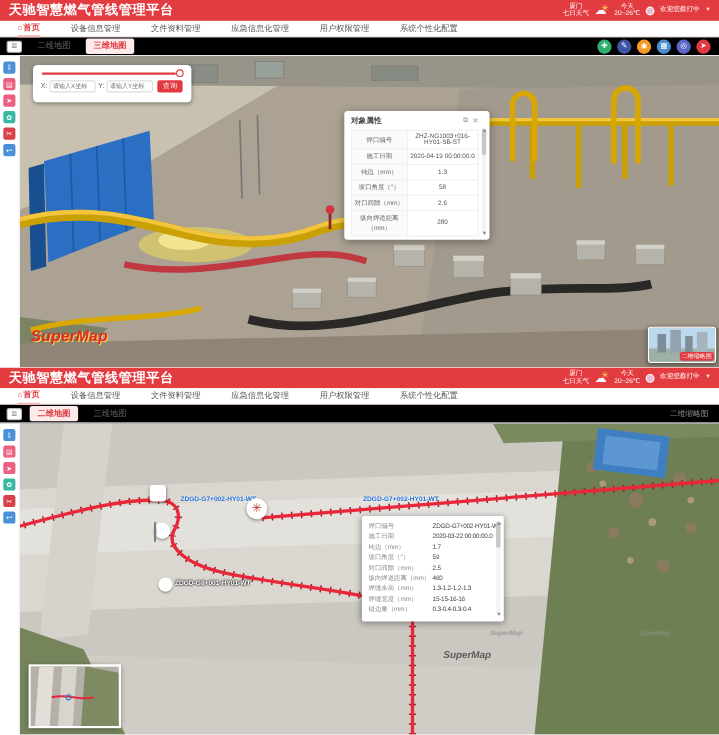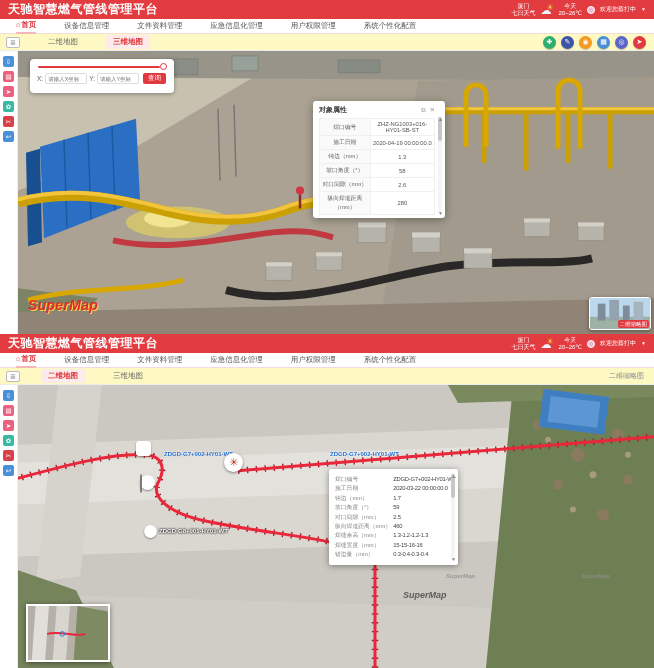--- a/index.html
+++ b/index.html
@@ -17,22 +17,22 @@
   .wicon .cld{position:absolute;left:0;top:0;color:#eef6ff;font-size:11px;line-height:10px}
   .avatar{width:8px;height:8px;border-radius:50%;background:#f0b9d4;border:1px solid #fff}
   .caret{font-size:5px;opacity:.9}
   
   .navbar{height:15px;display:flex;align-items:center;gap:28px;padding:0 16px;
     background:#fff;font-size:7.5px;color:#555;border-bottom:1px solid #f3dcdc}
   .nav-item{cursor:pointer;white-space:nowrap;padding:2px 0}
   .nav-item.active{color:#e0393f;font-weight:bold;border-bottom:2px solid #f3b9b9}
   .nav-home-ic{font-size:7px;margin-right:1px}
   
-  .tabrow{height:17px;display:flex;align-items:center;gap:21px;padding:0 6px;
-    background:#fef9c3;border-bottom:1px solid #ececec}
+  .tabrow{height:17px;display:flex;align-items:center;gap:7px;padding:0 6px;
+    background:#000000;border-bottom:1px solid #ececec}
   .ptoggle{width:14px;height:11px;border:1px solid #bbb;border-radius:2px;font-size:7px;
     line-height:9px;text-align:center;color:#888;background:#fff}
   .tab{font-size:7.5px;color:#666;padding:2px 7px;border-radius:2px;white-space:nowrap}
   .tab.active{color:#e0393f;background:#fdeaea;font-weight:bold}
   .circles{margin-left:auto;display:flex;gap:5px;padding-right:2px}
   .circle{width:13px;height:13px;border-radius:50%;color:#fff;font-size:7px;
     display:flex;align-items:center;justify-content:center;box-shadow:0 1px 1px rgba(0,0,0,.2)}
   .c0{background:#2fae6e}.c1{background:#3c55a4}.c2{background:#f59a23}
   .c3{background:#4a8fd4}.c4{background:#5a66c9}.c5{background:#e0393f}
   .corner-label{margin-left:auto;font-size:7px;color:#8a8a8a;padding-right:4px}

